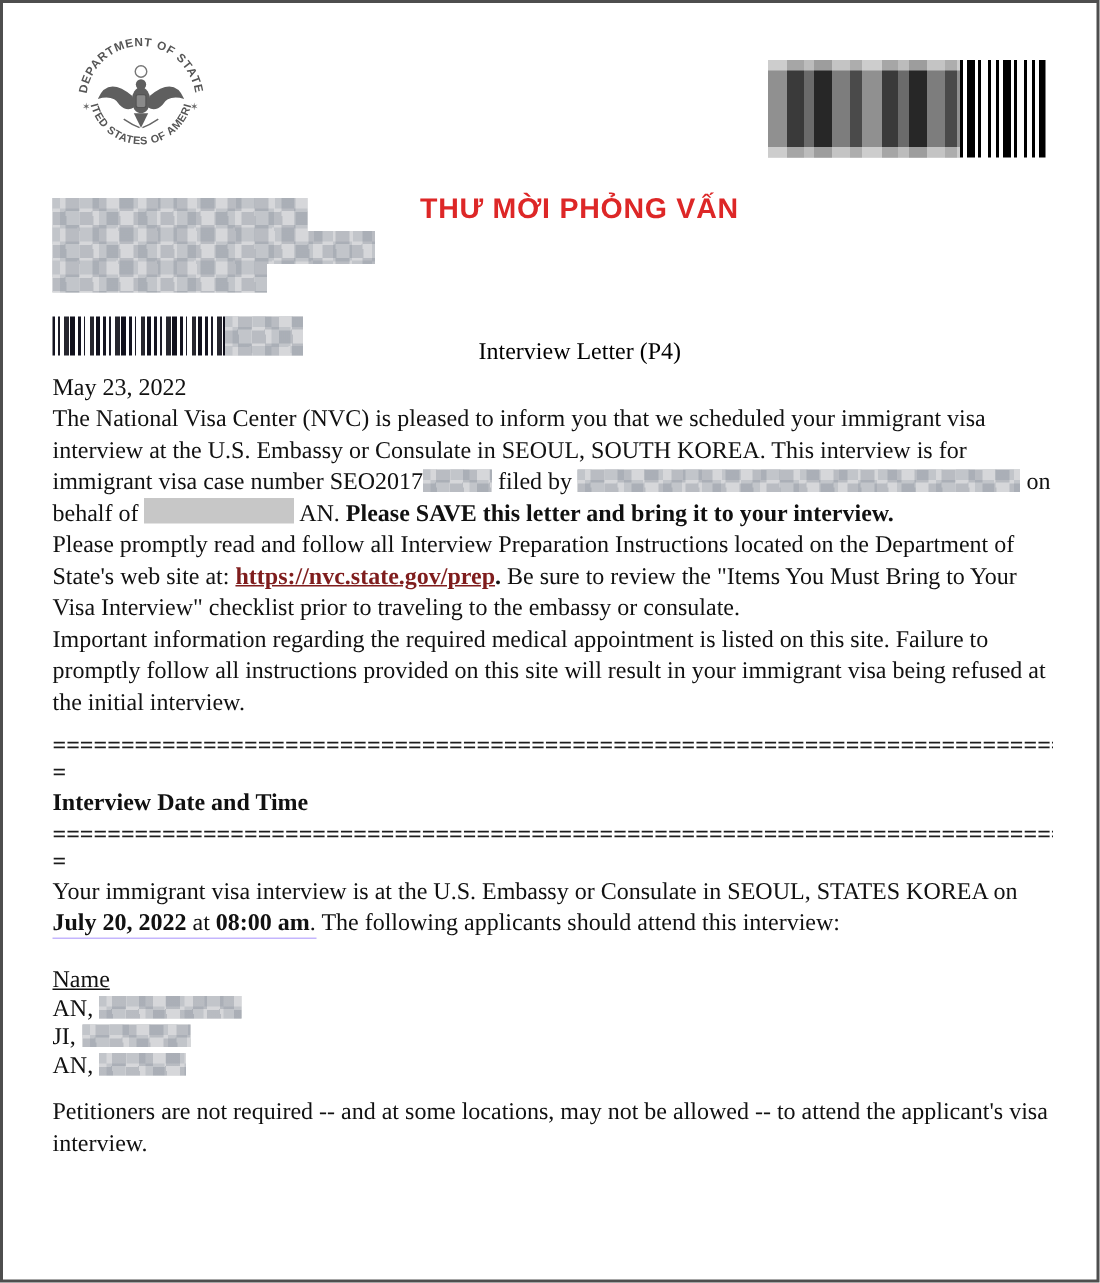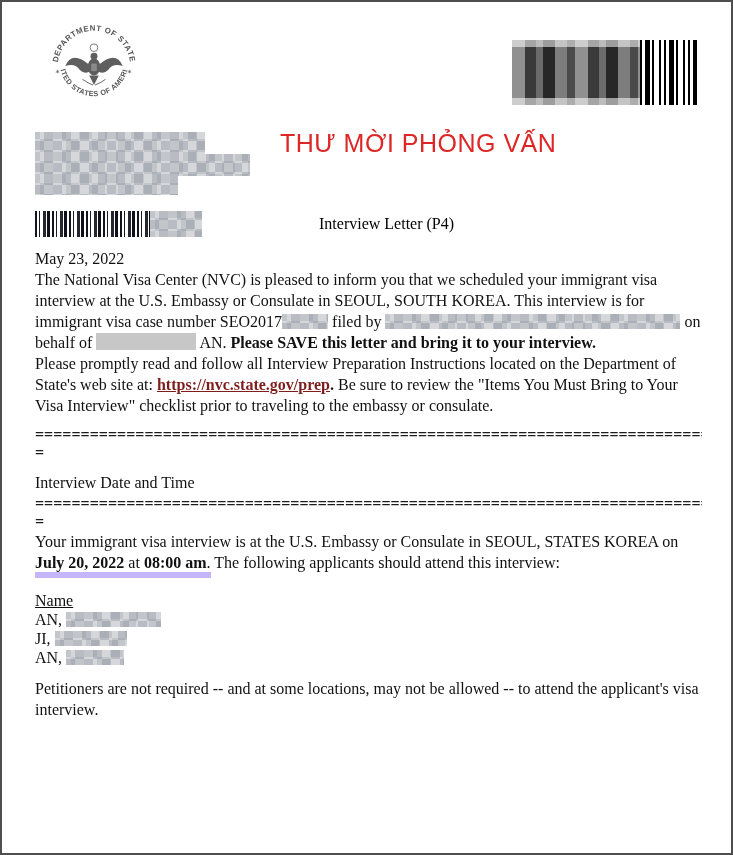--- a/index.html
+++ b/index.html
@@ -13,59 +13,59 @@
   .addr-block { position: absolute; left: 33px; top: 130px; }
   .px { background:
       repeating-conic-gradient(rgba(110,118,132,.28) 0% 25%, rgba(255,255,255,0) 0% 50%) 0px 0px / 18px 18px,
       repeating-conic-gradient(#d6d7da 0% 25%, #c2c5ca 0% 50%) 5px 7px / 26px 26px;
     background-color: #cfd1d4; }
   .addr-r1 { width: 170px; height: 22px; }
   .addr-r2 { width: 215px; height: 22px; }
   .addr-r3 { width: 143px; height: 19px; }
   .doc-title {
     position: absolute; left: 278px; top: 127px;
-    font-family: "Liberation Sans", sans-serif; font-weight: normal;
-    font-size: 25px; letter-spacing: .5px; white-space: nowrap;
+    font-family: "Liberation Sans", sans-serif; font-weight: bold;
+    font-size: 19px; letter-spacing: .5px; white-space: nowrap;
   }
   .barcode-big { position: absolute; left: 510px; top: 38px; width: 185px; height: 65px; display: flex; }
   .barcode-big .px-bar {
     width: 128px; height: 100%;
     background: repeating-linear-gradient(90deg,#909090 0 13px,#3a3a3a 13px 24px,#6b6b6b 24px 31px,#272727 31px 43px,#7d7d7d 43px 55px,#4a4a4a 55px 63px);
     box-shadow: inset 0 7px 0 rgba(255,255,255,.55), inset 0 -7px 0 rgba(255,255,255,.55);
   }
   .barcode-big .bar-sharp {
     width: 57px; height: 100%;
     background: repeating-linear-gradient(90deg,#000 0 2px,#fff 2px 5px,#000 5px 10px,#fff 10px 12px,#000 12px 14px,#fff 14px 19px,#000 19px 21px,#fff 21px 24px);
   }
   .case-line { position: absolute; left: 33px; top: 209px; display: flex; align-items: stretch; }
   .bar-small {
     width: 115px; height: 26px;
     background: repeating-linear-gradient(90deg,#141420 0 2px,#fff 2px 4px,#1c1c28 4px 5px,#fff 5px 8px,#26262e 8px 11px,#fff 11px 12px,#10101c 12px 15px,#fff 15px 17px);
   }
   .case-blur { width: 52px; height: 26px; }
-  .letter-type { position: absolute; left: 317px; top: 213px; font-size: 16px; }
+  .letter-type { position: absolute; left: 317px; top: 224px; font-size: 16px; }
   
   .content { position: absolute; left: 33px; top: 246px; width: 667px; font-size: 16px; line-height: 21px; color: #111; }
   .content p { }
   .dateline { margin-top: 0; }
   .redact { display: inline-block; vertical-align: -2px; }
   .r-dear { width: 160px; height: 15px; }
   .r-case { width: 46px; height: 15px; }
   .r-filed { width: 295px; height: 15px; }
   .r-of { width: 100px; height: 17px; background: #c7c7c7; }
   .r-n1 { width: 95px; height: 15px; }
   .r-n2 { width: 72px; height: 15px; }
   .r-n3 { width: 58px; height: 15px; }
   b.seg { font-weight: bold; }
   .u { }
   a.link { color: #7f1d1d; font-weight: bold; text-decoration: underline; }
   .sep { line-height: 18px; white-space: nowrap; overflow: hidden; letter-spacing: 0; margin-top: 10px; font-weight: bold; color:#1c1c1c; }
   .sep-wrap { line-height: 17px; font-weight: bold; color:#1c1c1c; margin-top: 0; }
-  .section-heading { font-weight: normal; line-height: 21px; margin-top: 11px; }
-  .red-line { border-bottom: 6px solid #c4b5fd; padding-bottom: 1px; }
+  .section-heading { font-weight: bold; line-height: 21px; margin-top: 1px; }
+  .red-line { border-bottom: 1px solid #c4b5fd; padding-bottom: 1px; }
   .names { margin-top: 18px; line-height: 19px; }
   .names .hdr { text-decoration: underline; }
   .last-p { margin-top: 11px; }
 </style>
 </head>
 <body>
 
 <div class="page">
 
   <svg class="seal" viewBox="0 0 100 100">
@@ -114,20 +114,21 @@
 
   <div class="content">
 
     <p class="dateline">May 23, 2022</p>
 
 
     <p><span>The National Visa Center (NVC) is pleased to inform you that we scheduled your immigrant visa interview at the U.S. Embassy or Consulate in SEOUL, SOUTH KOREA. This interview is for immigrant visa case number SEO2017</span><span class="redact px r-case"></span><span> filed by </span><span class="redact px r-filed"></span><span> on behalf of </span><span class="redact r-of"></span><span> AN. </span><b class="seg"><span>Please </span><span class="u">SAVE</span><span> this letter and bring it to your interview.</span></b></p>
 
     <p><span>Please promptly read and follow all Interview Preparation Instructions located on the Department of State's web site at: </span><a class="link" href="#">https://nvc.state.gov/prep</a><b class="seg">.</b><span> Be sure to review the "Items You Must Bring to Your Visa Interview" checklist prior to traveling to the embassy or consulate.</span></p>
 
+    <p>Important information regarding the required medical appointment is listed on this site. Failure to promptly follow all instructions provided on this site will result in your immigrant visa being refused at the initial interview.</p>
 
     <div class="sep">==========================================================================================</div>
     <div class="sep-wrap">=</div>
     <div class="section-heading">Interview Date and Time</div>
     <div class="sep" style="margin-top:2px">==========================================================================================</div>
     <div class="sep-wrap">=</div>
 
     <p style="margin-top:1px"><span>Your immigrant visa interview is at the U.S. Embassy or Consulate in SEOUL, STATES KOREA on </span><span class="red-line"><b class="seg u">July 20, 2022</b><span> at </span><b class="seg u">08:00 am</b><span>.</span></span><span> The following applicants should attend this interview:</span></p>
 
     <div class="names">

